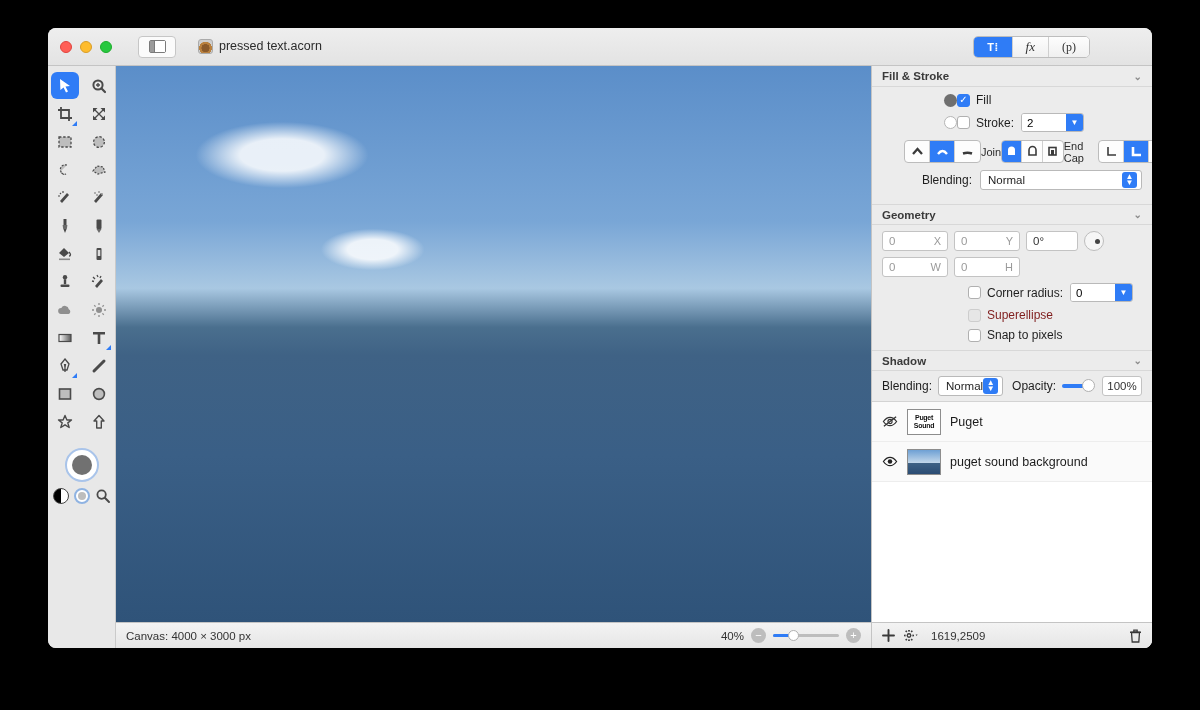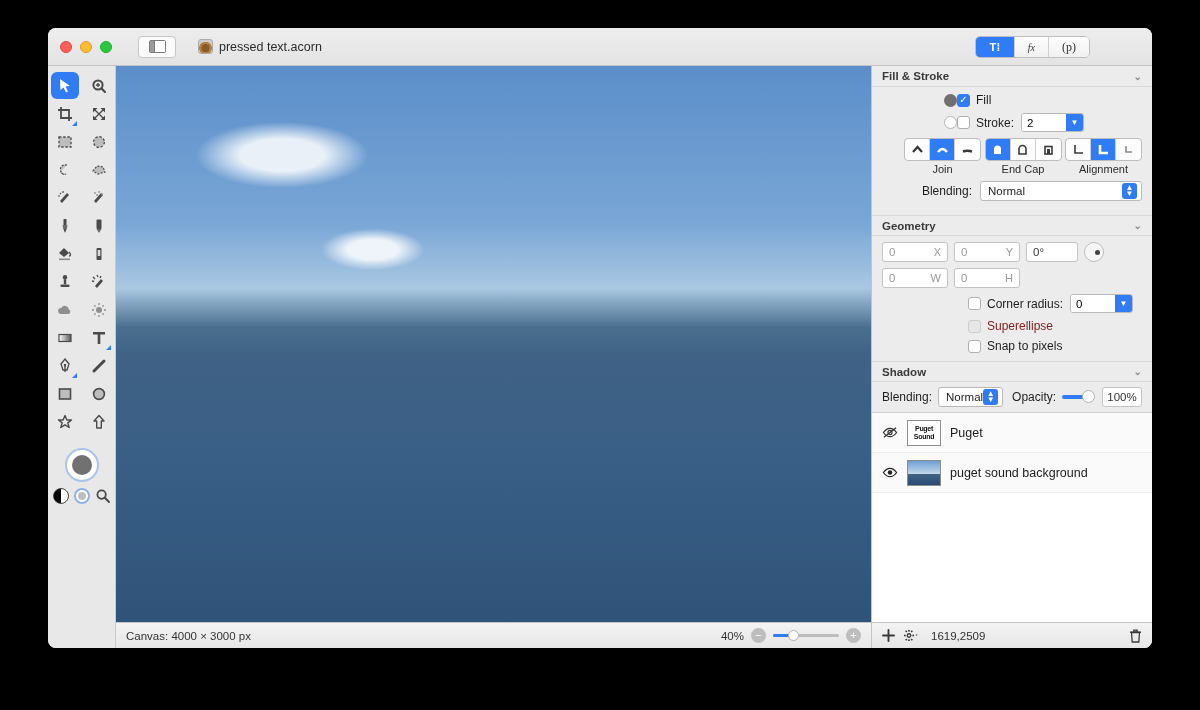--- a/index.html
+++ b/index.html
@@ -35,21 +35,21 @@
   .light.green { background: #28c840; border: .5px solid #1dad2b; }
   #sidebar-toggle {
     width: 38px; height: 22px; margin-left: 26px;
     background: #fbfbfb; border: 1px solid #c6c6c6; border-radius: 4px;
     display: flex; align-items: center; justify-content: center;
   }
   .sbt-ico { width: 17px; height: 13px; border: 1.4px solid #7a7a7a; border-radius: 2px; display: flex; }
   .sbt-ico .l { width: 5px; background: #9b9b9b; border-right: 1.4px solid #7a7a7a; }
   .sbt-ico .r { flex: 1; background: #fff; }
   #doc-title {
-    display: flex; align-items: center; gap: 6px;
+    display: flex; align-items: flex-start; gap: 6px;
     margin-left: 22px; font-size: 12.5px; color: #2b2b2b;
   }
   .acorn-ico {
     width: 15px; height: 15px; border-radius: 3px;
     background: radial-gradient(circle at 50% 62%, #8a5a2b 0 38%, #b9813f 40% 60%, #cfcfcf 62% 100%);
     border: .5px solid #aaa;
   }
   #toolbar-segs {
     position: absolute; right: 62px; top: 8px;
     display: flex; border: 1px solid #bdbdbd; border-radius: 5px; overflow: hidden;
@@ -57,21 +57,21 @@
   }
   .seg {
     padding: 0 13px; height: 100%;
     display: flex; align-items: center; justify-content: center;
     font-size: 12px; color: #333; border-right: 1px solid #cfcfcf;
     background: linear-gradient(#fdfdfd,#f0f0f0);
   }
   .seg:last-child { border-right: none; }
   .seg.active { background: #2f7cf6; color: #fff; }
   .seg .tt { font-weight: bold; font-size: 11px; letter-spacing: .5px; }
-  .seg .fx { font-style: italic; font-family: "Liberation Serif", serif; font-size: 10px; }
+  .seg .fx { font-style: italic; font-family: "Liberation Serif", serif; font-size: 13px; }
   .seg .pp { font-family: "Liberation Serif", serif; font-size: 12px; }
 
   
   #body { flex: 1; display: flex; min-height: 0; }
 
   
   #tools {
     width: 68px; flex: 0 0 68px;
     background: #e8e8e8; border-right: 1px solid #cacaca;
     padding-top: 6px;
@@ -189,21 +189,21 @@
   .lbl.dis { color: #7f1d1d; }
   .dot-swatch { width: 13px; height: 13px; border-radius: 50%; background: #6f6f6f; }
   .dot-hollow { width: 13px; height: 13px; border-radius: 50%; background: #fff; border: 1px solid #b5b5b5; }
   .stepper { display: flex; height: 19px; border: 1px solid #b9b9b9; border-radius: 3px; overflow: hidden; background: #fff; }
   .stepper input { border: none; outline: none; width: 44px; padding: 0 5px; font-size: 11.5px; font-family: inherit; background: #fff; }
   .stepper .arrow { width: 17px; background: #2f7cf6; color: #fff; display: flex; align-items: center; justify-content: center; font-size: 8px; }
   .segbar { display: flex; border: 1px solid #bcbcbc; border-radius: 4px; overflow: hidden; background: #fdfdfd; }
   .segbar .sb { width: 25px; height: 21px; display: flex; align-items: center; justify-content: center; border-right: 1px solid #cfcfcf; }
   .segbar .sb:last-child { border-right: none; }
   .segbar .sb.on { background: #2f7cf6; }
-  .grp { display: flex; flex-direction: column; align-items: center; }
+  .grp { display: flex; flex-direction: row; align-items: center; }
   .grp .cap { font-size: 11px; color: #2b2b2b; margin-top: 2px; }
   .popup {
     height: 20px; border: 1px solid #b9b9b9; border-radius: 3px; background: #fff;
     display: flex; align-items: center; padding: 0 4px 0 7px; font-size: 11.5px; color: #1e1e1e;
   }
   .popup .pbtn { margin-left: auto; width: 15px; height: 16px; background: #2f7cf6; border-radius: 3px;
     color: #fff; font-size: 8px; display: flex; flex-direction: column; align-items: center; justify-content: center; line-height: .8; }
   .gfield {
     height: 20px; border: 1px solid #c3c3c3; border-radius: 3px; background: #fff;
     display: flex; align-items: center; padding: 0 6px; font-size: 11.5px;

